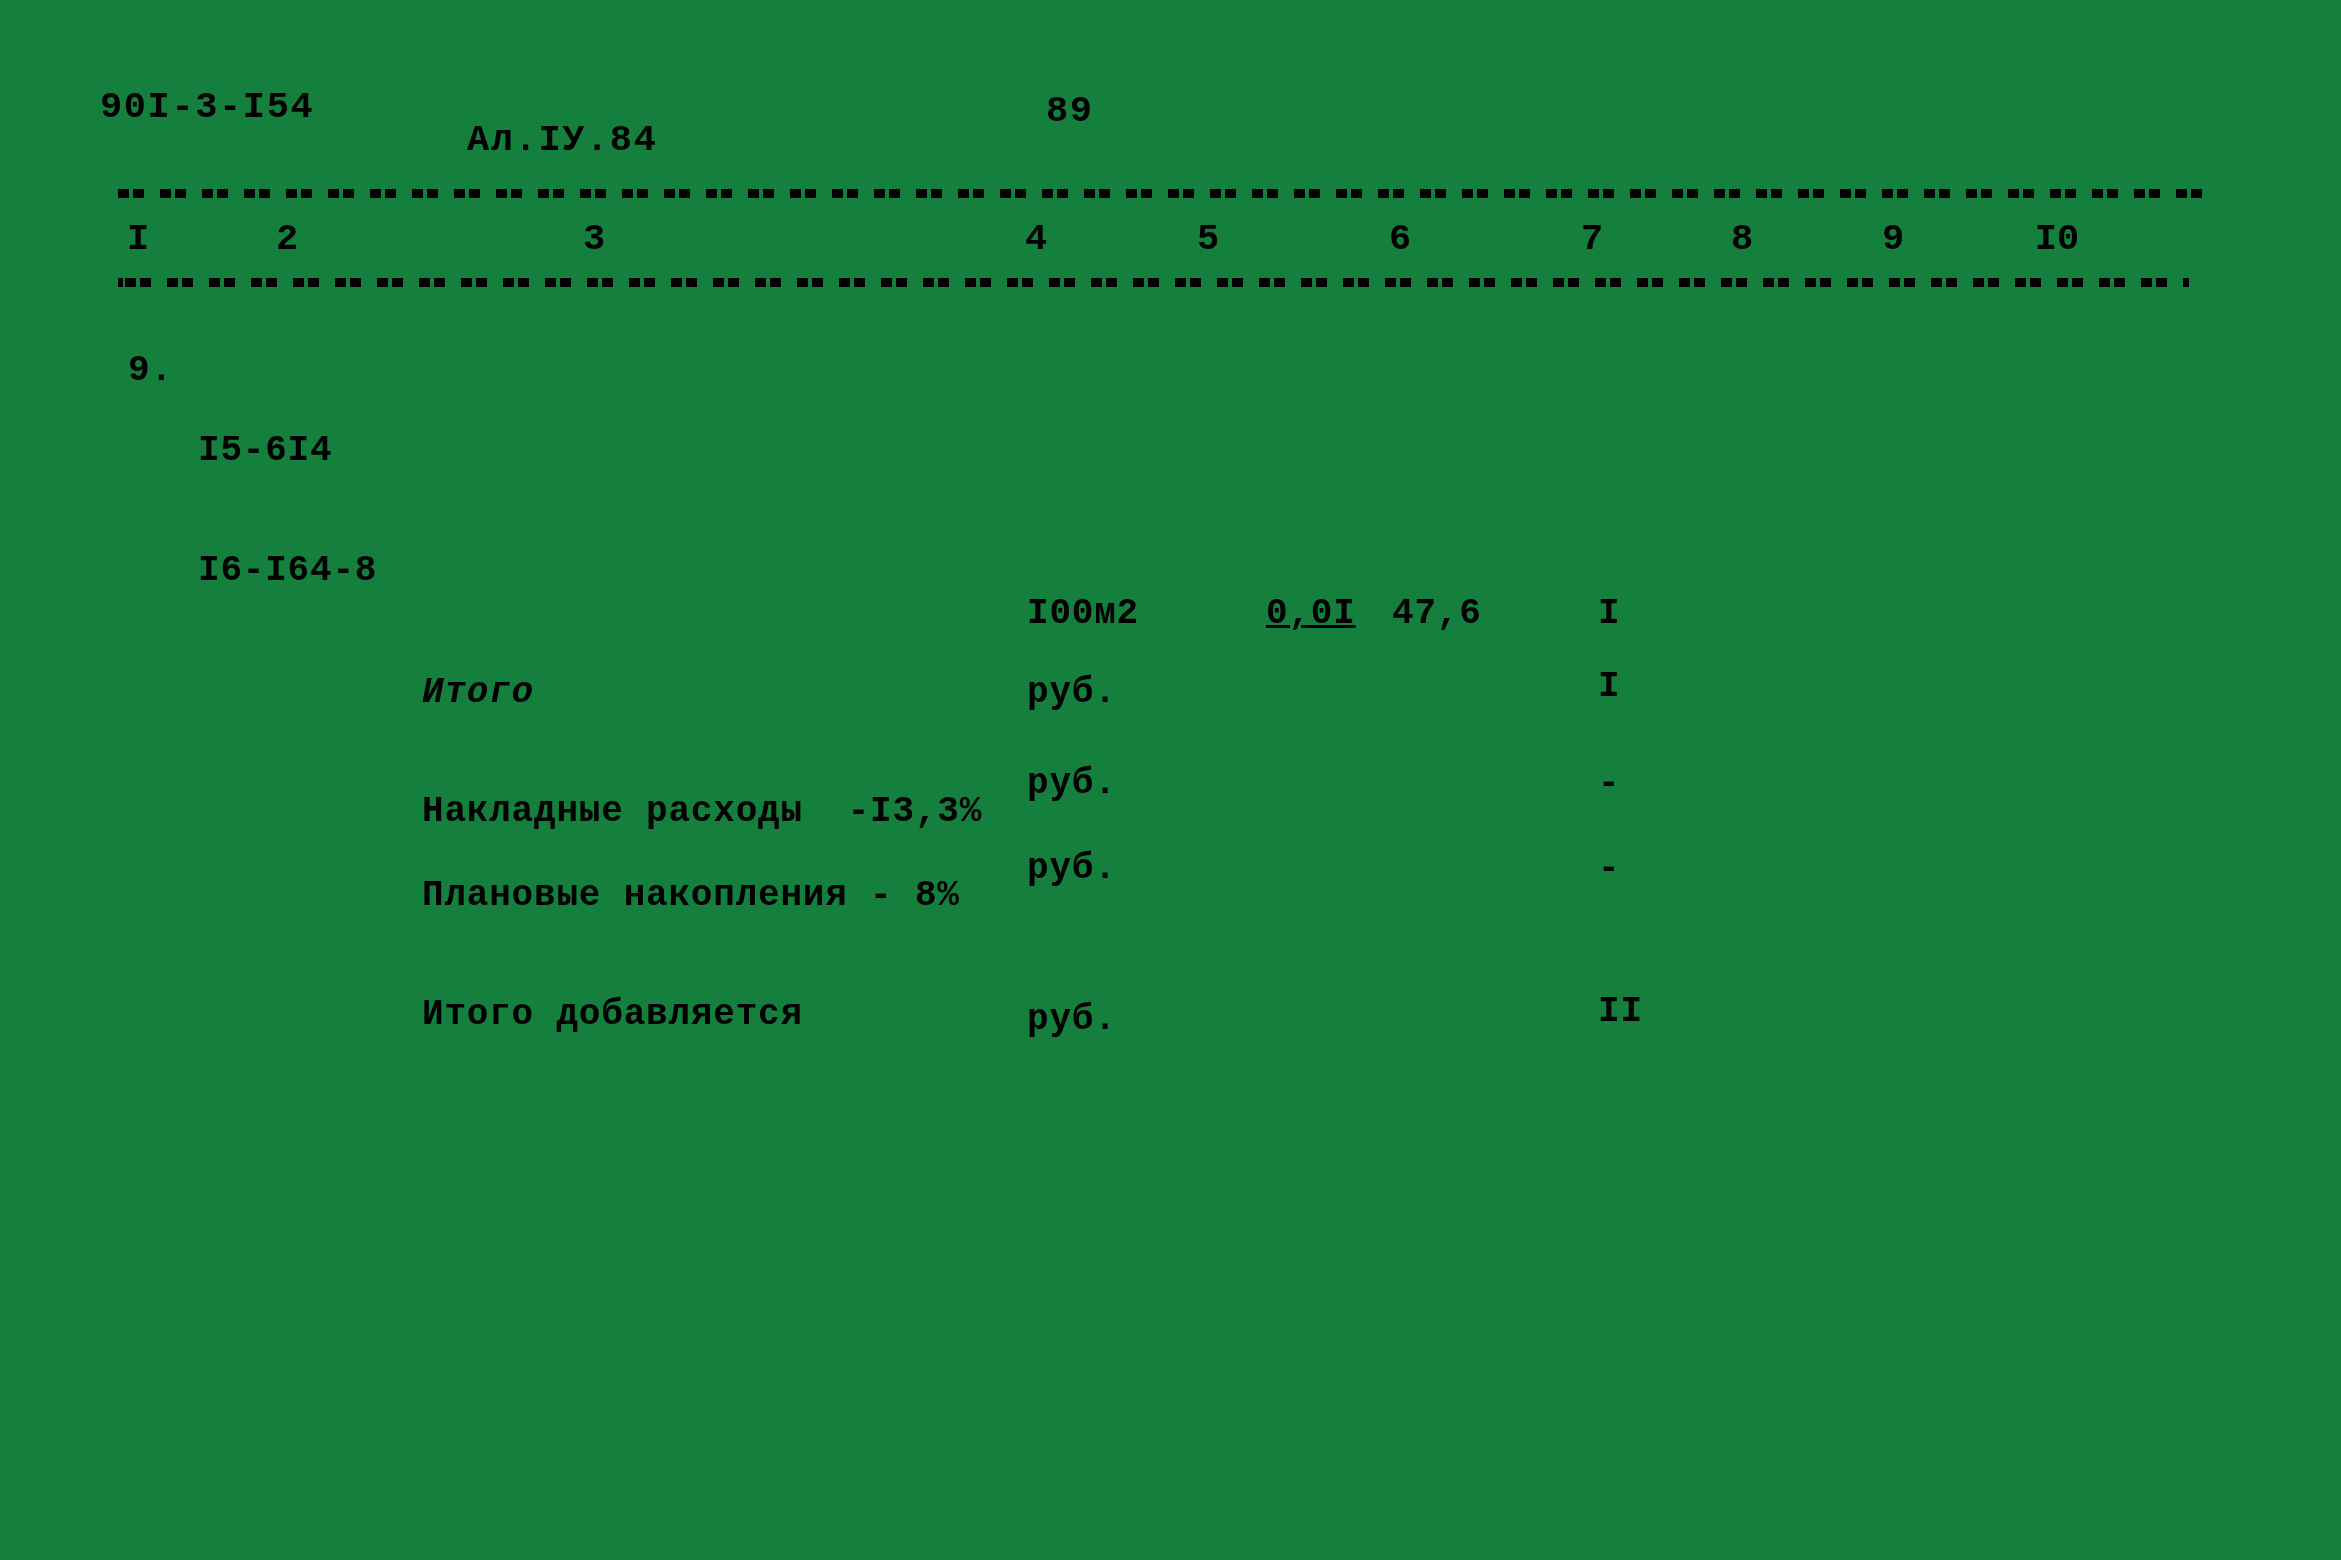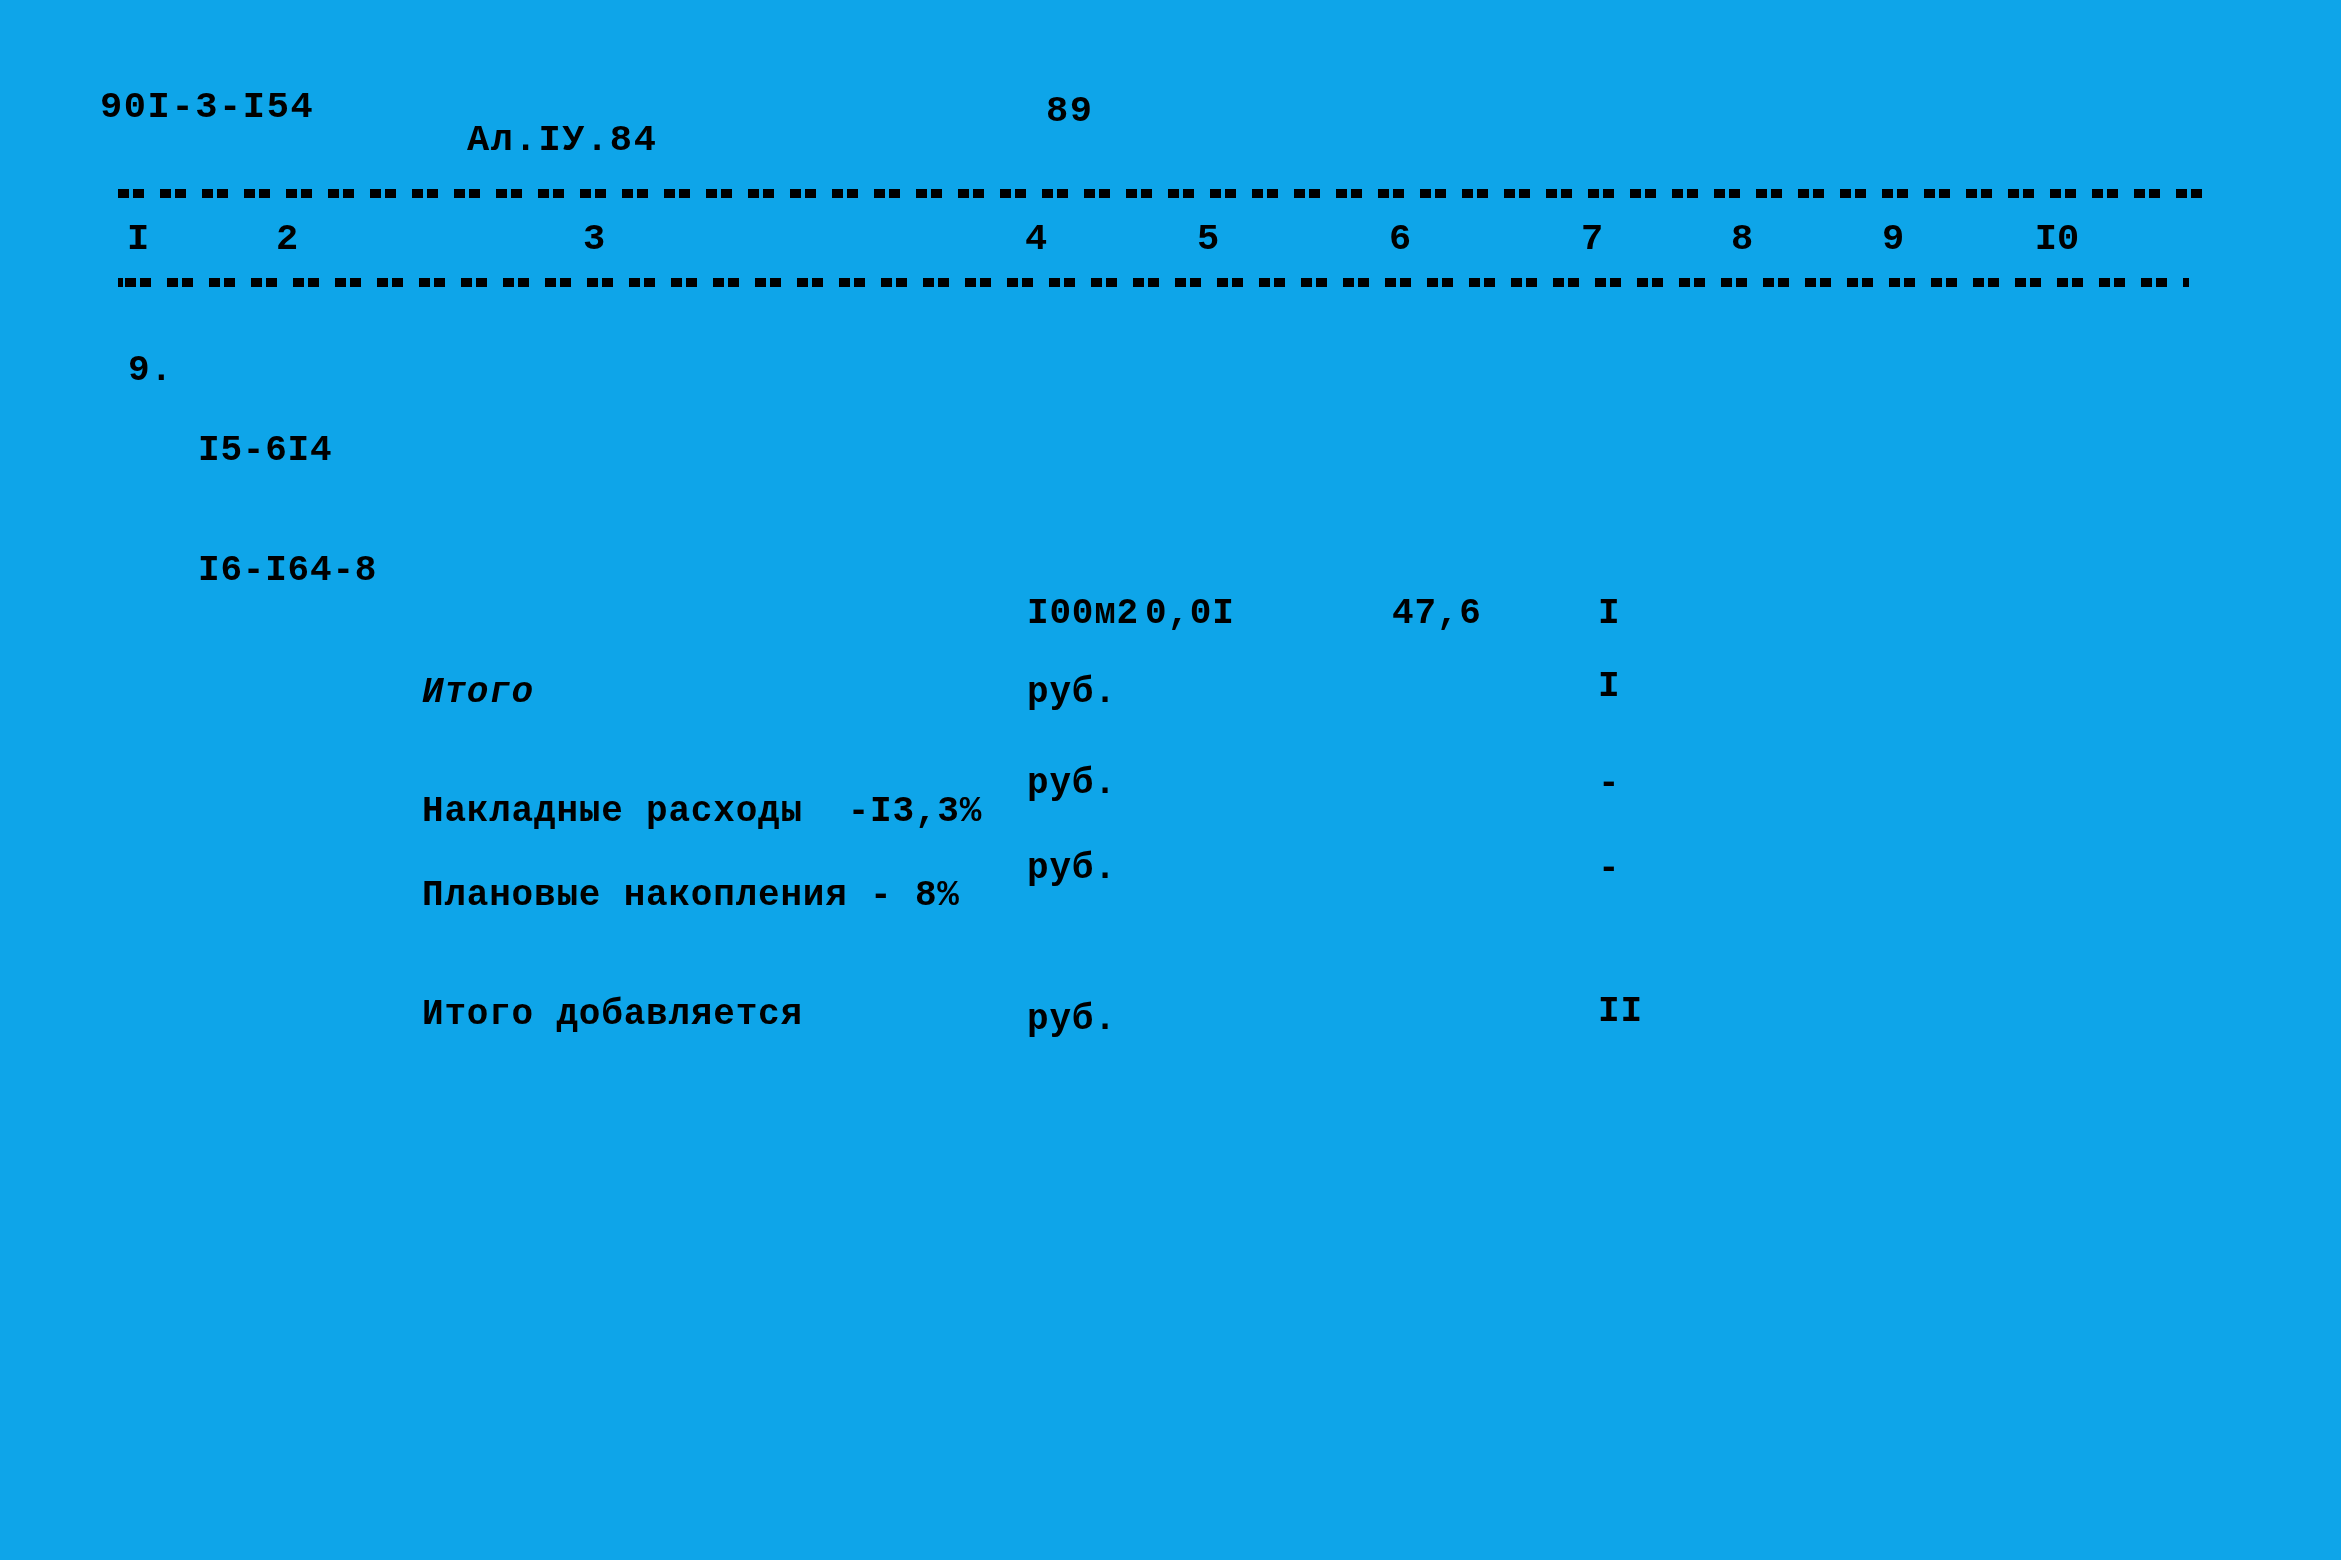--- a/index.html
+++ b/index.html
@@ -1,20 +1,20 @@
 <!DOCTYPE html>
 <html style="font-size:12.4px"><head>
 <meta charset="utf-8">
 <style>
   html, body { margin: 0; padding: 0; background: #e8e8e8; }
   .page {
     position: relative;
     width: 2342px;
     height: 1561px;
-    background: #0ea5e9;
+    background: #15803d;
     font-family: "Liberation Mono", "DejaVu Sans Mono", monospace;
     font-weight: 700;
     color: #000000;
     overflow: hidden;
   }
   .abs { position: absolute; white-space: pre; }
   .t   { font-size: 36px; line-height: 40px; letter-spacing: 0.8px; }
   .hdr { font-size: 37px; letter-spacing: 1.6px; }
   .colnum {
     position: absolute;
@@ -63,21 +63,21 @@
 
   <div class="abs t" style="left:128px; top:351px;">9.</div>
 
   <div class="abs t codes" style="left:198px; top:351px;">
     <div>I5-6I4</div>
     <div>I6-I64-8</div>
   </div>
 
 
   <div class="abs t" style="left:1027px; top:594px;">I00м2</div>
-  <div class="abs t" style="left:1145px; top:594px;">0,0I</div>
+  <div class="abs t" style="left:1266px; top:594px;text-decoration:underline;">0,0I</div>
   <div class="abs t" style="left:1392px; top:594px;">47,6</div>
   <div class="abs t" style="left:1598px; top:594px;">I</div>
 
   <div>
     <div class="abs t" style="left:422px;  top:673px;font-style:italic;">Итого</div>
     <div class="abs t" style="left:1027px; top:673px;">руб.</div>
     <div class="abs t" style="left:1598px; top:667px;">I</div>
   </div>
 
   <div>

